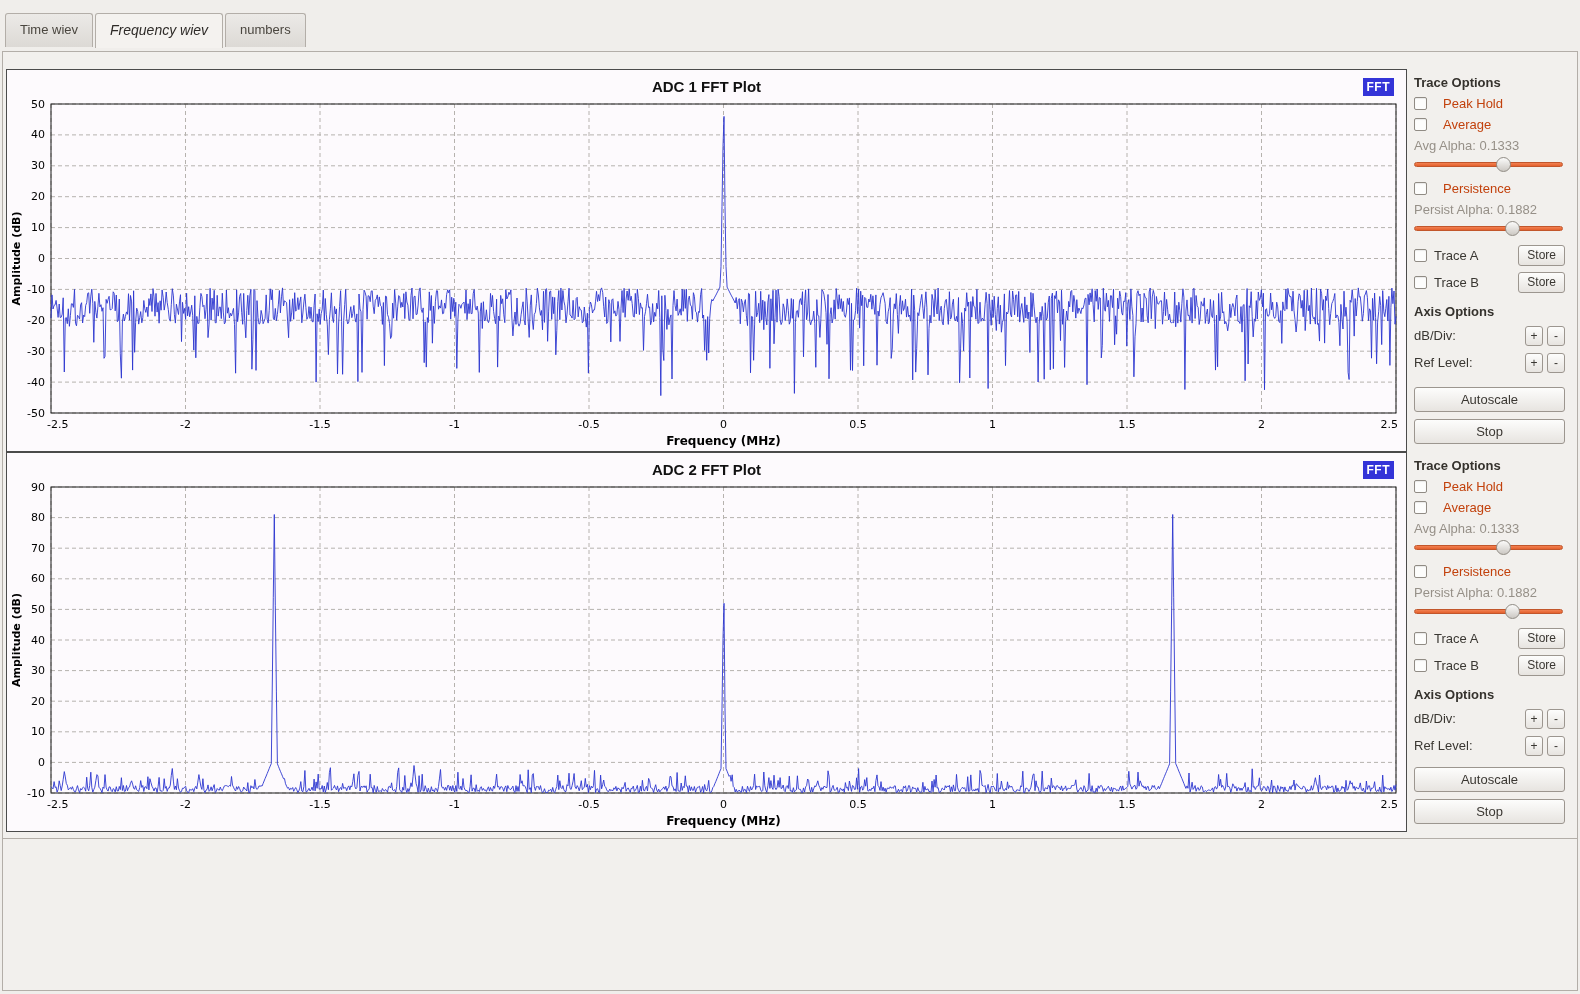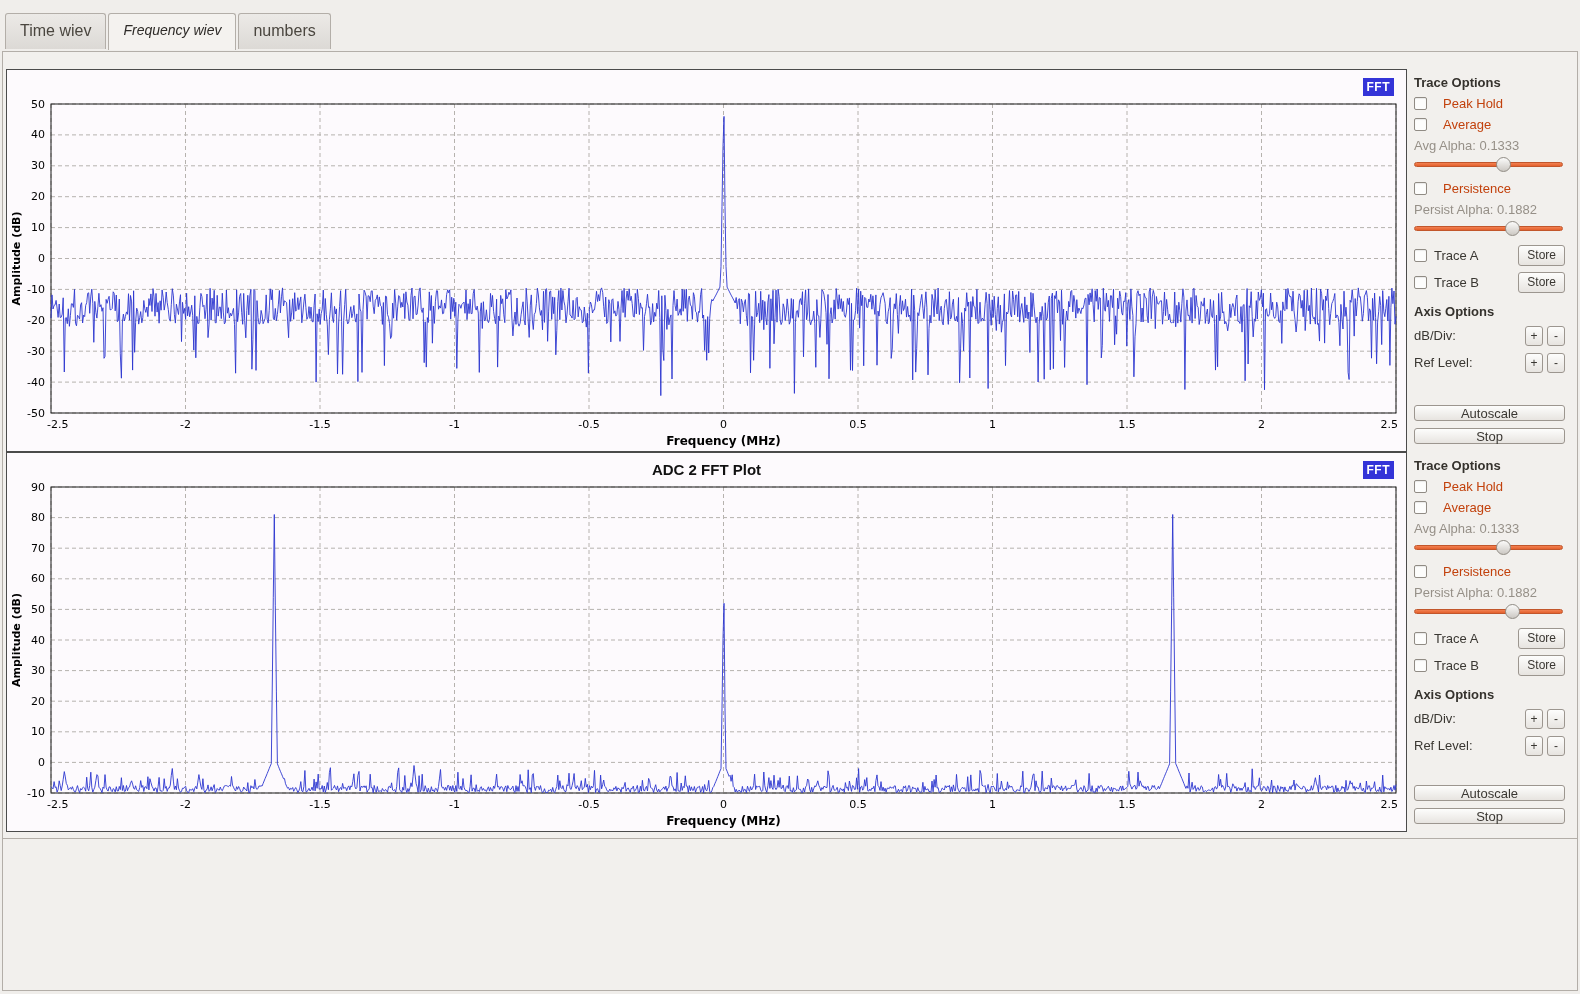--- a/index.html
+++ b/index.html
@@ -8,21 +8,21 @@
     background:#f0eeeb;
     font-family:"Liberation Sans", sans-serif;
     color:#3a3732;
     overflow:hidden;
     position:relative;
   }
   
   .tabbar { position:absolute; top:13px; left:5px; display:flex; gap:2px; z-index:3; }
   .tab {
     padding:8px 14px 9px;
-    font-size:16px;
+    font-size:13px;
     color:#4a463f;
     background:linear-gradient(#eceae7,#dcd9d5);
     border:1px solid #b3aea8;
     border-bottom:none;
     border-radius:3px 3px 0 0;
     cursor:default;
     white-space:nowrap;
   }
   .tab.active {
     background:#f4f2ef;
@@ -103,39 +103,40 @@
     font-size:13px; color:#3a3732;
     background:linear-gradient(#fdfdfc,#e7e4e0);
     border:1px solid #9c968f;
     border-radius:3px;
     cursor:default;
   }
   .btn.small { margin-left:auto; padding:2px 8px 3px; font-size:12px; }
   .axis-row { display:flex; align-items:center; height:27px; font-size:13px;gap:16px; }
   .pm { margin-left:auto; display:flex; gap:4px; }
   .pm-btn { width:18px; height:20px; font-size:12px; line-height:1; }
-  .btn.wide { height:16px; margin-top:7px; width:100%; }
+  .btn.wide { height:25px; margin-top:7px; width:100%; }
   .btn.wide.first { margin-top:auto; }
 </style>
 </head>
 <body>
 
 <div class="app">
 
   <div class="tabbar">
     <div class="tab">Time wiev</div>
     <div class="tab active">Frequency wiev</div>
     <div class="tab">numbers</div>
   </div>
 
   <div class="content">
     <div class="rows">
 
       <div class="row">
         <div class="figure">
+          <div class="fig-title">ADC 1 FFT Plot</div>
           <div class="fft-badge">FFT</div>
           <svg viewBox="0 0 1395 351">
               <line x1="42" y1="6.0" x2="1387" y2="6.0" stroke="#b6b2ae" stroke-dasharray="4 3"></line>
               <text x="36" y="9.5" text-anchor="end" font-size="11" fill="#000">50</text>
               <line x1="42" y1="36.9" x2="1387" y2="36.9" stroke="#b6b2ae" stroke-dasharray="4 3"></line>
               <text x="36" y="40.4" text-anchor="end" font-size="11" fill="#000">40</text>
               <line x1="42" y1="67.8" x2="1387" y2="67.8" stroke="#b6b2ae" stroke-dasharray="4 3"></line>
               <text x="36" y="71.3" text-anchor="end" font-size="11" fill="#000">30</text>
               <line x1="42" y1="98.7" x2="1387" y2="98.7" stroke="#b6b2ae" stroke-dasharray="4 3"></line>
               <text x="36" y="102.2" text-anchor="end" font-size="11" fill="#000">20</text>

